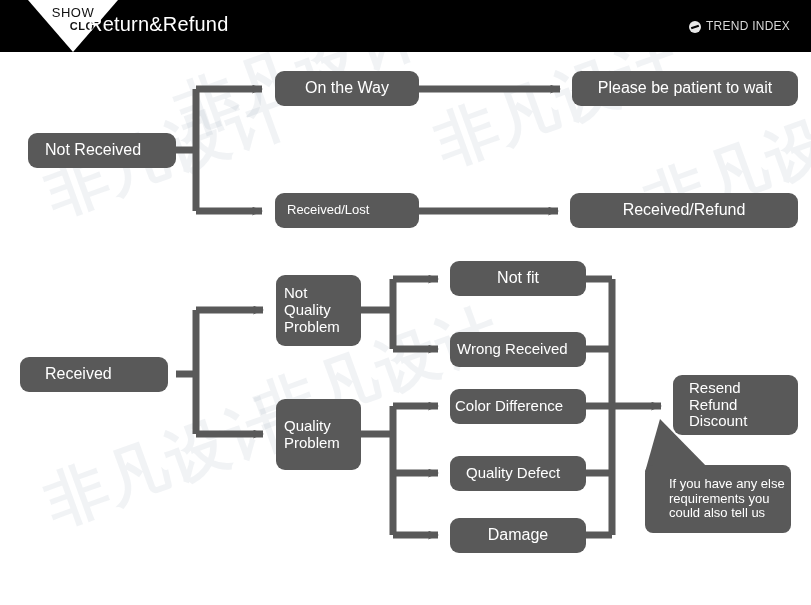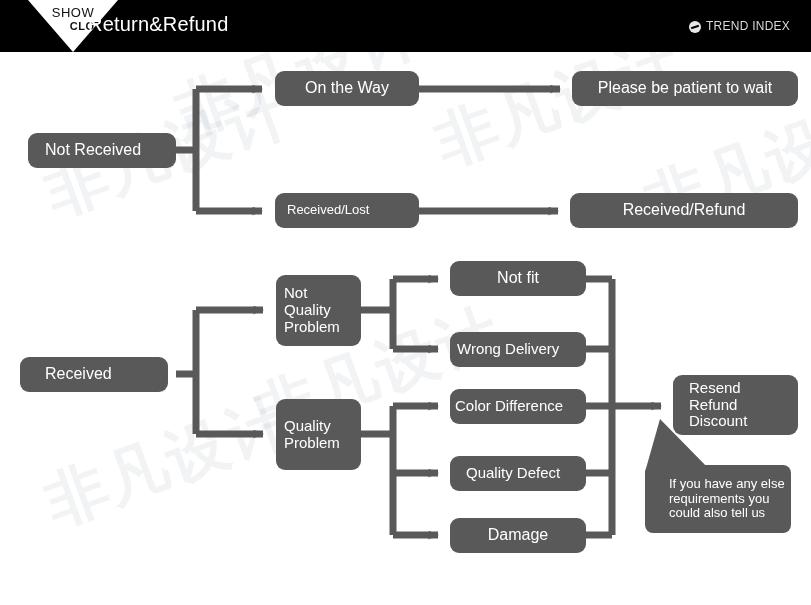--- a/index.html
+++ b/index.html
@@ -227,21 +227,21 @@
   </div>
   <div class="node left n-quality">
     <span class="lbl" style="white-space:pre-line;">Quality
 Problem</span>
   </div>
 
   <div class="node center n-notfit">
     <span class="lbl">Not fit</span>
   </div>
   <div class="node left n-wrongdelivery">
-    <span class="lbl">Wrong Delivery</span>
+    <span class="lbl">Wrong Received</span>
   </div>
   <div class="node left n-colordiff">
     <span class="lbl">Color Difference</span>
   </div>
   <div class="node left n-qualitydefect">
     <span class="lbl">Quality Defect</span>
   </div>
   <div class="node center n-damage">
     <span class="lbl">Damage</span>
   </div>

